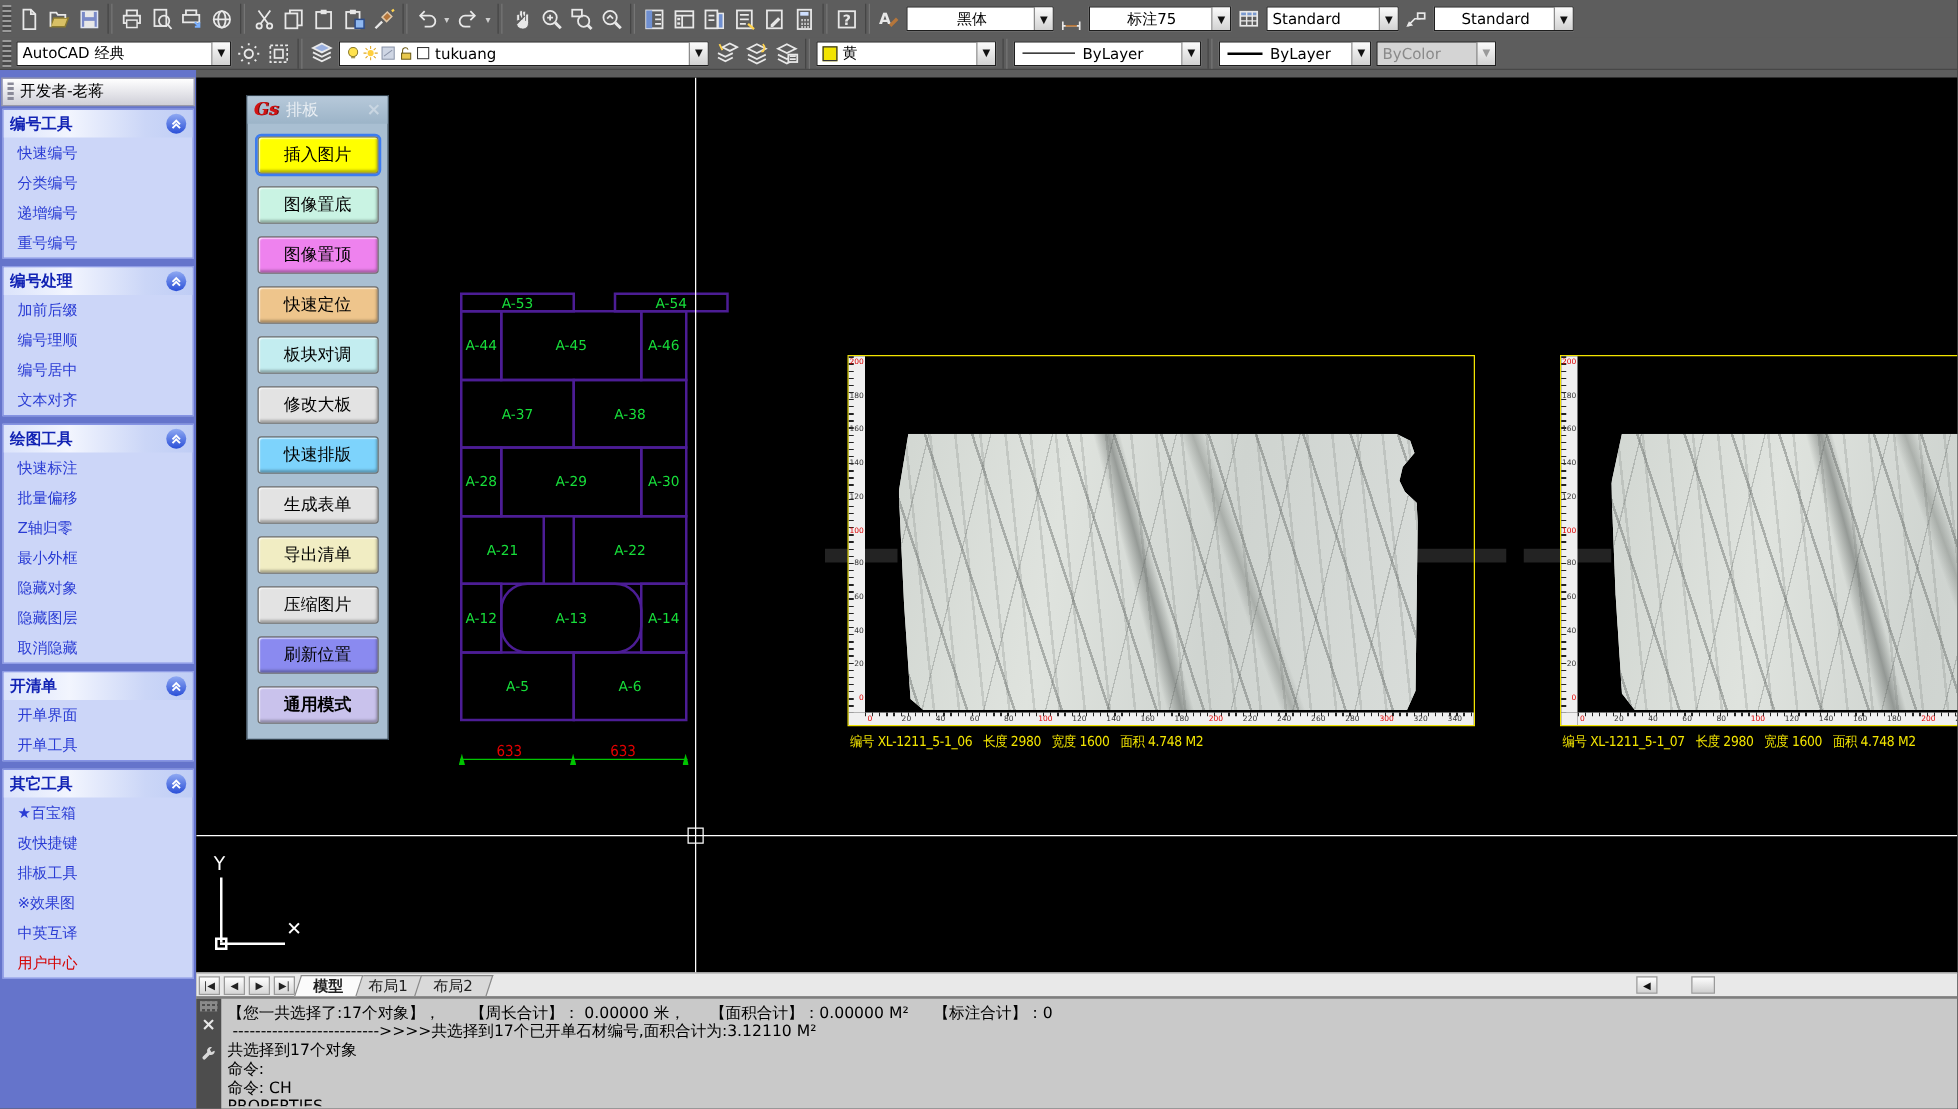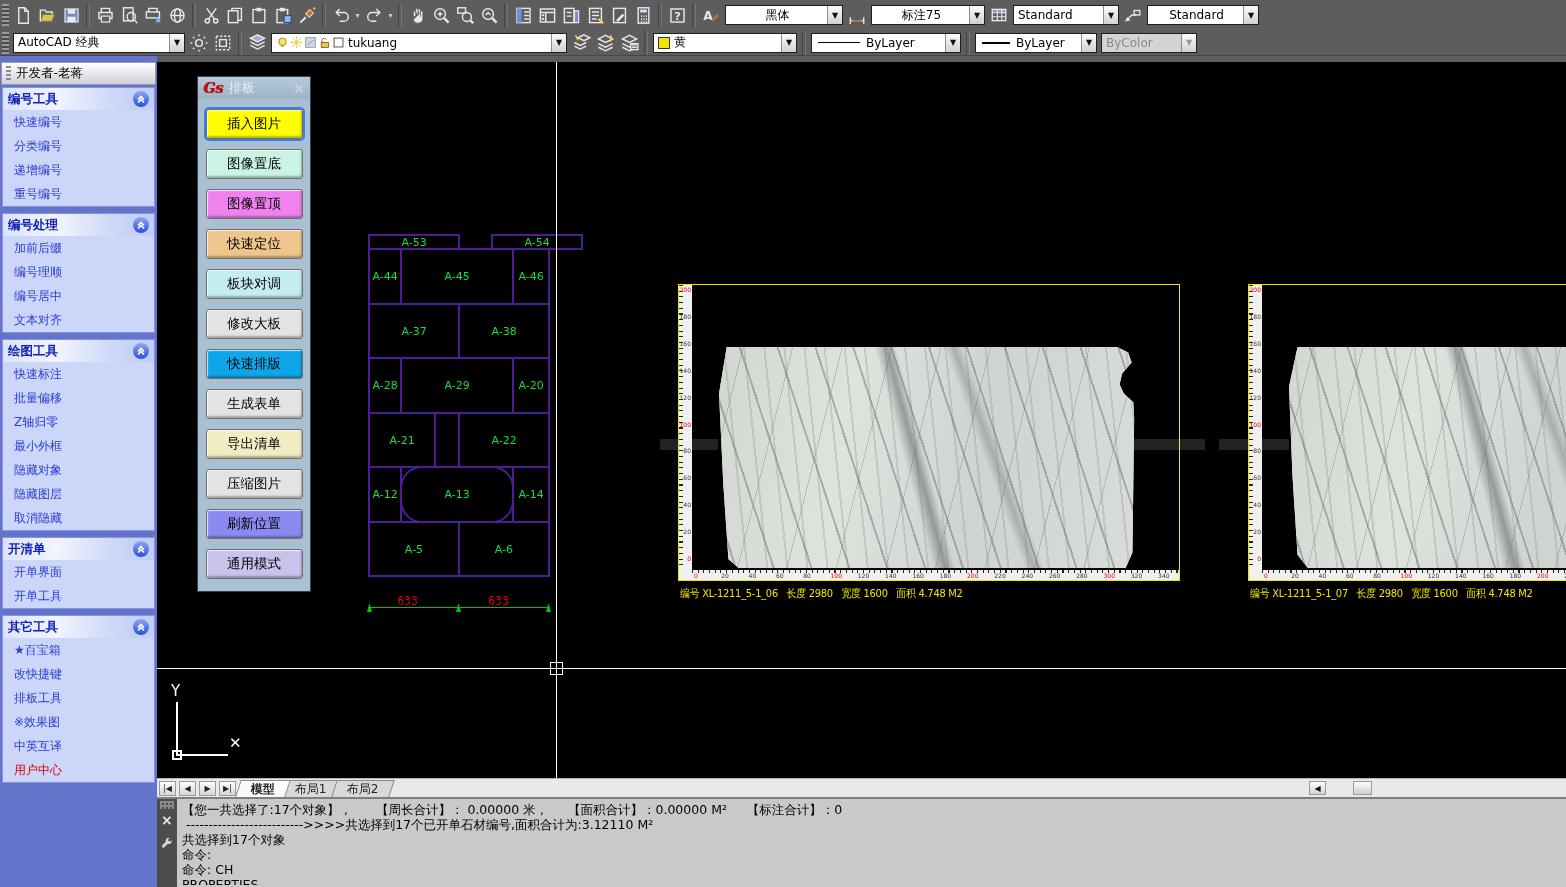--- a/index.html
+++ b/index.html
@@ -50,21 +50,21 @@
            border:1px solid #33424e; box-shadow:1px 1px 0 #000;margin-left:34px; }
   #panel-title { height:22px; display:flex; align-items:center; padding:0 5px;
                  background:linear-gradient(#b7c9da,#9cb4c8); color:#e9eef3; font-size:13px; }
   #panel-title .logo { color:#d21414; font-weight:bold; font-style:italic; font-size:14px;
                        font-family:"DejaVu Serif","Liberation Serif",serif; margin-right:6px; text-shadow:1px 0 #7a0c0c; }
   #panel-title .closex { margin-left:auto; color:#c9d6e2; font-size:14px; font-weight:bold; }
   .pbtn { width:97px; height:30px; margin:10px auto 0 auto; border:1px solid #6f6f6f; border-radius:3px;
           display:flex; align-items:center; justify-content:center; font-size:13.5px; color:#000;
           box-shadow:inset 1px 1px 1px rgba(255,255,255,.75), inset -1px -2px 2px rgba(0,0,0,.28); }
   .pbtn.focused { outline:2px solid #3c7cf0; outline-offset:0px; }
-  .pbtn.bold { font-weight:normal; }
+  .pbtn.bold { font-weight:bold; }
 
   
   #grid { position:absolute; left:211px; top:172px; width:182px; height:343px; }
   .gcell { position:absolute; border:2px solid #4c1d95; color:#17dd3a; font-size:11px;
            display:flex; align-items:center; justify-content:center; }
   #dimline { position:absolute; left:211px; top:536px; width:182px; height:14px; }
   #dimline .dline { position:absolute; left:0; right:0; top:9px; height:1px; background:#00c400; }
   #dimline .dtick { position:absolute; top:5px; width:5px; height:9px; background:#00c400;
                     clip-path:polygon(50% 0,100% 100%,0 100%); }
   #dimline .dtxt { position:absolute; top:-4px; color:#e40000; font-size:12px; transform:scaleX(.9); }
@@ -547,40 +547,40 @@
           <span>排板</span>
           <span class="closex">×</span>
         </div>
         <div id="pbtns">
             <div class="pbtn focused" style="background: rgb(255, 255, 0);">插入图片</div>
             <div class="pbtn" style="background: rgb(201, 243, 227);">图像置底</div>
             <div class="pbtn" style="background: rgb(238, 130, 238);">图像置顶</div>
             <div class="pbtn" style="background: rgb(238, 197, 140);">快速定位</div>
             <div class="pbtn" style="background: rgb(195, 237, 240);">板块对调</div>
             <div class="pbtn" style="background: rgb(227, 227, 227);">修改大板</div>
-            <div class="pbtn" style="background: #0ea5e9;">快速排版</div>
+            <div class="pbtn" style="background: #7dd3fc;">快速排版</div>
             <div class="pbtn" style="background: rgb(227, 227, 227);">生成表单</div>
             <div class="pbtn" style="background: rgb(241, 237, 195);">导出清单</div>
             <div class="pbtn" style="background: rgb(227, 227, 227);">压缩图片</div>
             <div class="pbtn" style="background: rgb(138, 138, 240);">刷新位置</div>
             <div class="pbtn bold" style="background: rgb(201, 194, 236);">通用模式</div>
           </div>
       </div>
 
       <div id="grid">
           <div class="gcell" style="left: 0px; top: 0px; width: 92px; height: 16px;">A-53</div>
           <div class="gcell" style="left: 90px; top: 0px; width: 92px; height: 16px; margin-left: 33px;">A-54</div>
           <div class="gcell" style="left: 0px; top: 14px; width: 34px; height: 57px;">A-44</div>
           <div class="gcell" style="left: 32px; top: 14px; width: 114px; height: 57px;">A-45</div>
           <div class="gcell" style="left: 144px; top: 14px; width: 38px; height: 57px;">A-46</div>
           <div class="gcell" style="left: 0px; top: 69px; width: 92px; height: 56px;">A-37</div>
           <div class="gcell" style="left: 90px; top: 69px; width: 92px; height: 56px;">A-38</div>
           <div class="gcell" style="left: 0px; top: 123px; width: 34px; height: 57px; text-align: center;">A-28</div>
           <div class="gcell" style="left: 32px; top: 123px; width: 114px; height: 57px;">A-29</div>
-          <div class="gcell" style="left: 144px; top: 123px; width: 38px; height: 57px;">A-20</div>
+          <div class="gcell" style="left: 144px; top: 123px; width: 38px; height: 57px;">A-30</div>
           <div class="gcell" style="left: 0px; top: 178px; width: 68px; height: 56px;">A-21</div>
           <div class="gcell" style="left: 90px; top: 178px; width: 92px; height: 56px;">A-22</div>
           <div class="gcell" style="left: 0px; top: 232px; width: 34px; height: 57px;">A-12</div>
           <div class="gcell" style="left: 32px; top: 232px; width: 114px; height: 57px; border-radius: 22px;">A-13</div>
           <div class="gcell" style="left: 144px; top: 232px; width: 38px; height: 57px;">A-14</div>
           <div class="gcell" style="left: 0px; top: 287px; width: 92px; height: 56px;">A-5</div>
           <div class="gcell" style="left: 90px; top: 287px; width: 92px; height: 56px;">A-6</div>
         </div>
       <div id="dimline">
         <div class="dline"></div>

